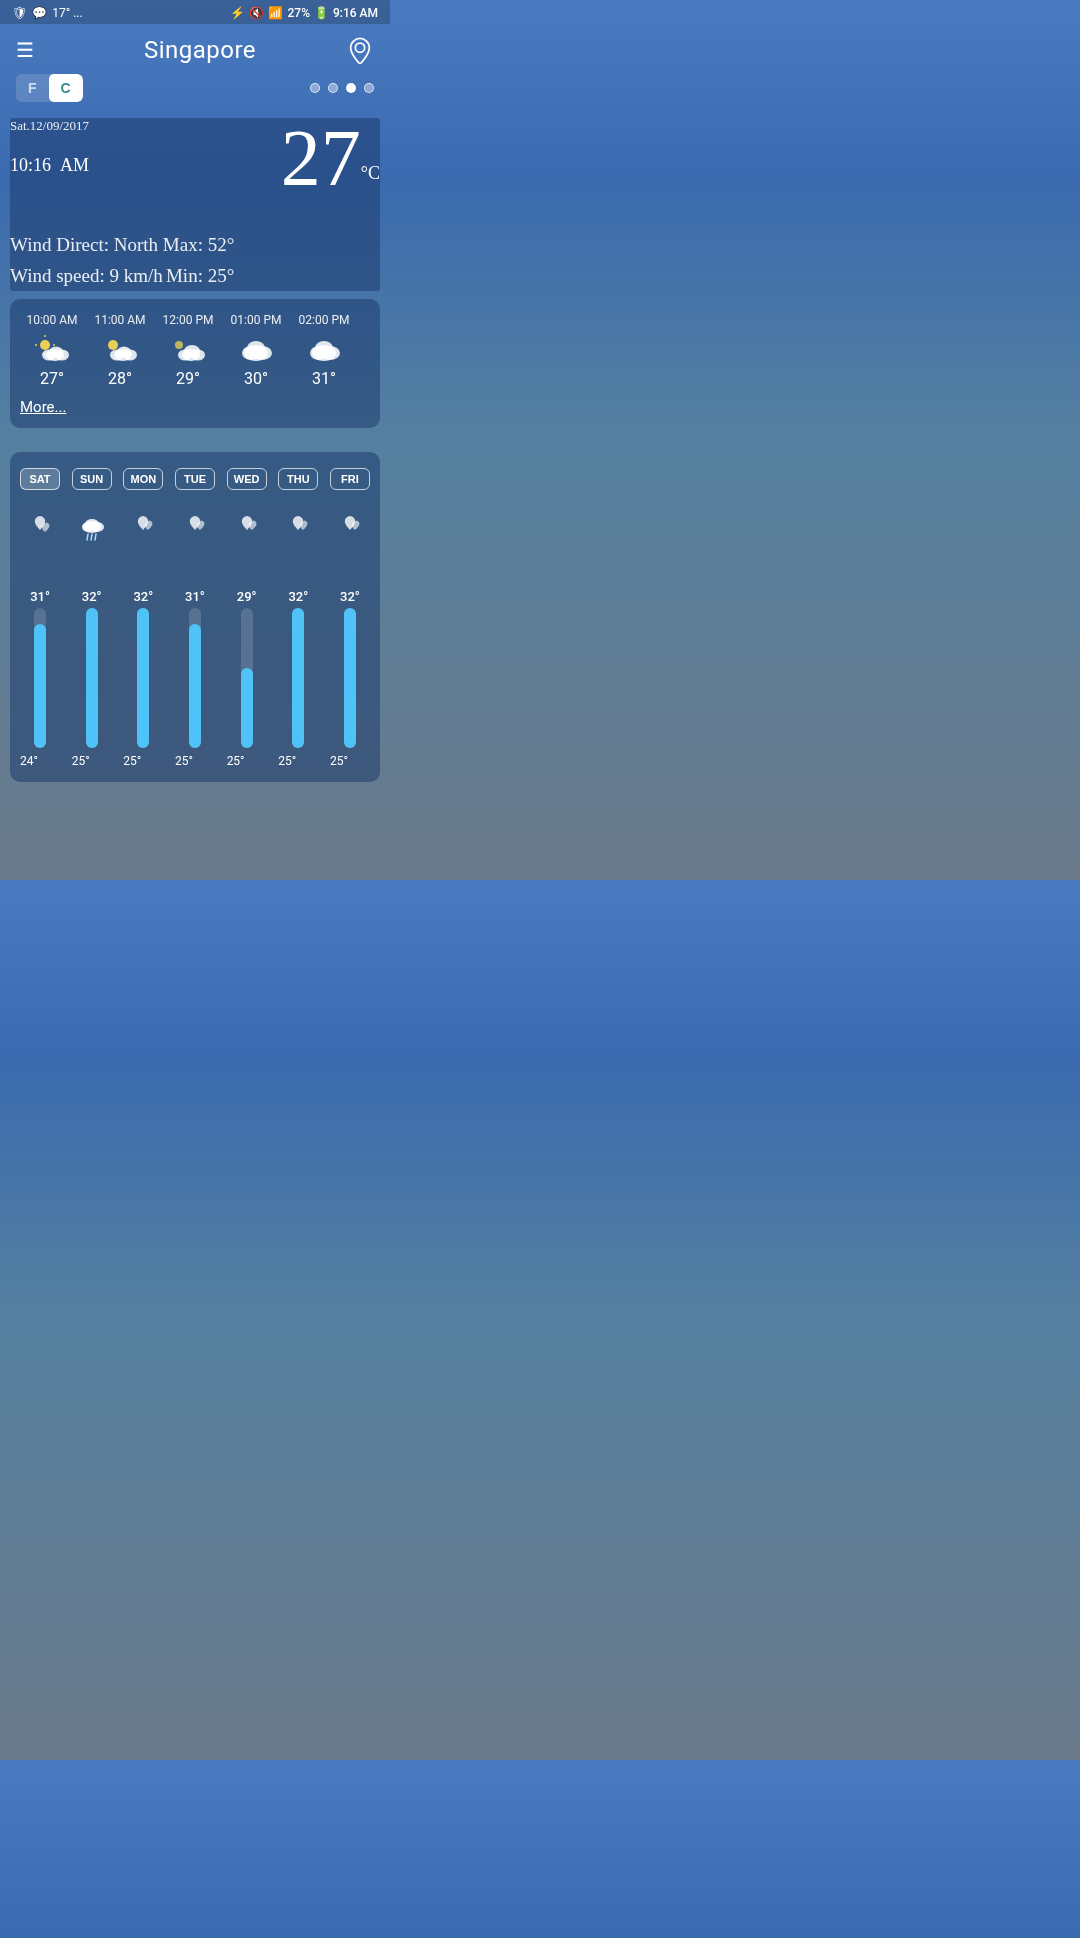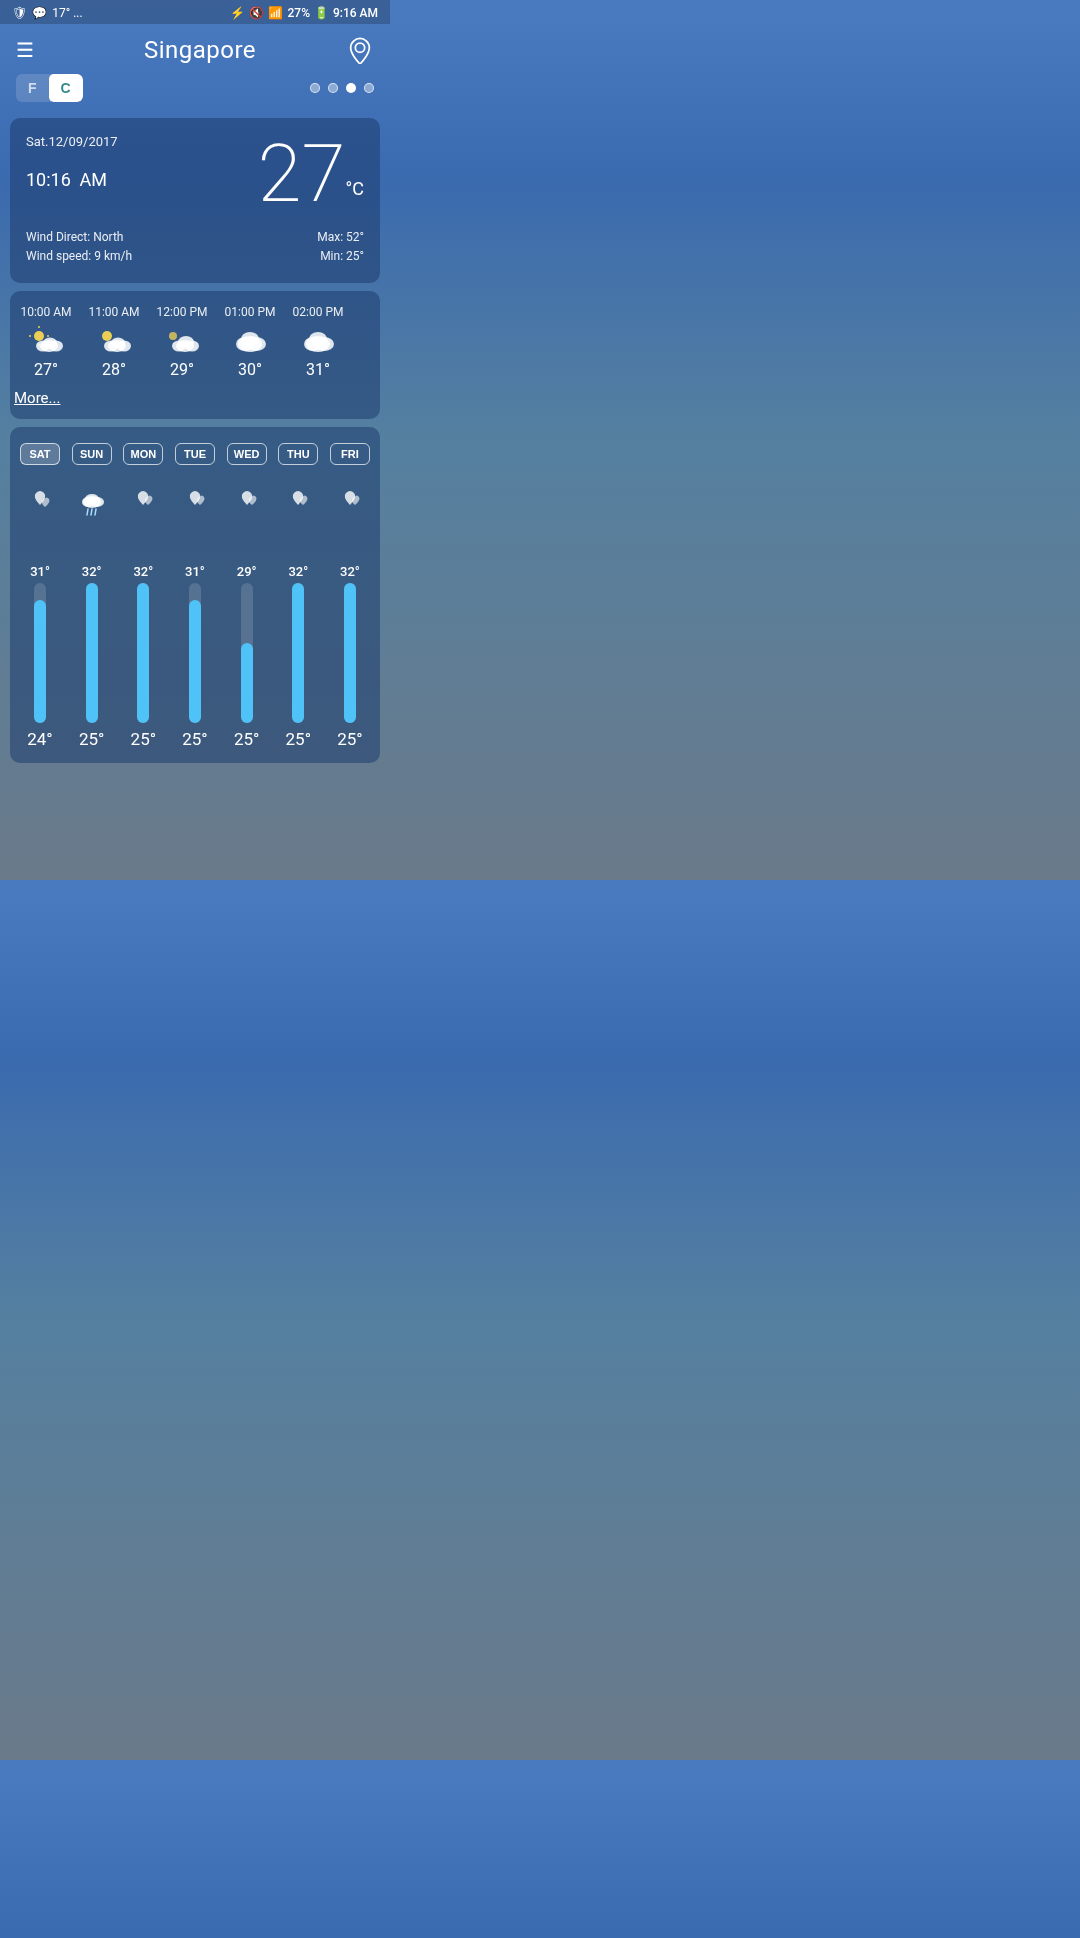--- a/index.html
+++ b/index.html
@@ -75,53 +75,53 @@
       border-radius: 50%;
       background: rgba(255,255,255,0.4);
       border: 1.5px solid rgba(255,255,255,0.7);
     }
     .dot.active { background: white; }
 
     
     .weather-card {
       margin: 4px 10px 8px;
       background: rgba(30,60,110,0.55);
-      border-radius: 10px;
-      padding: 16px;
+      border-radius: 3px;
+      font-family: Liberation Serif, serif;
     }
     .weather-top {
       display: flex;
       justify-content: space-between;
       align-items: flex-start;
     }
     .datetime { font-size: 13px; color: rgba(255,255,255,0.9); margin-bottom: 4px; }
     .time { font-size: 36px; font-weight: 300; }
     .time span { font-size: 18px; font-weight: 400; }
     .temp-section { text-align: center; }
     .temp-big { font-size: 80px; font-weight: 200; line-height: 1; text-align: center; }
     .temp-unit-super { font-size: 18px; vertical-align: super; }
     .weather-desc-section { text-align: right; }
     .rain-icon { font-size: 32px; opacity: 0.85; }
     .weather-desc { font-style: italic; font-size: 14px; margin-top: 6px; line-height: 1.3; text-align: right; }
     .weather-bottom {
       display: flex;
-      justify-content: space-between;
-      margin-top: 14px;
-      font-size: 12px;
+      justify-content: flex-start;
+      margin-top: 32px;
+      font-size: 19px;
       color: rgba(255,255,255,0.9);
     }
     .wind-info { line-height: 1.6; }
     .temp-range { text-align: right; line-height: 1.6; }
 
     
     .hourly-card {
-      margin: 0 10px 8px;
+      margin: 0 10px 24px;
       background: rgba(30,60,110,0.55);
       border-radius: 10px;
-      padding: 14px 4px 12px;
+      padding: 14px 10px 12px;
       overflow: hidden;
     }
     .hourly-scroll {
       display: flex;
       gap: 4px;
       overflow-x: auto;
     }
     .hourly-scroll::-webkit-scrollbar { display: none; }
     .hour-item {
       display: flex;
@@ -210,22 +210,21 @@
       background: #4fc3f7;
       border-radius: 6px;
       width: 100%;
     }
     .min-labels-row {
       display: flex;
       justify-content: space-between;
     }
     .min-label-cell {
       width: 40px;
-      text-align: center;
-      font-size: 17px;
+      font-size: 12px;
     }
     svg { vertical-align: middle; }
   </style>
 </head>
 <body>
 
 <div class="status-bar">
   <div class="status-left">
     <span>🛡</span>
     <span>💬</span>

